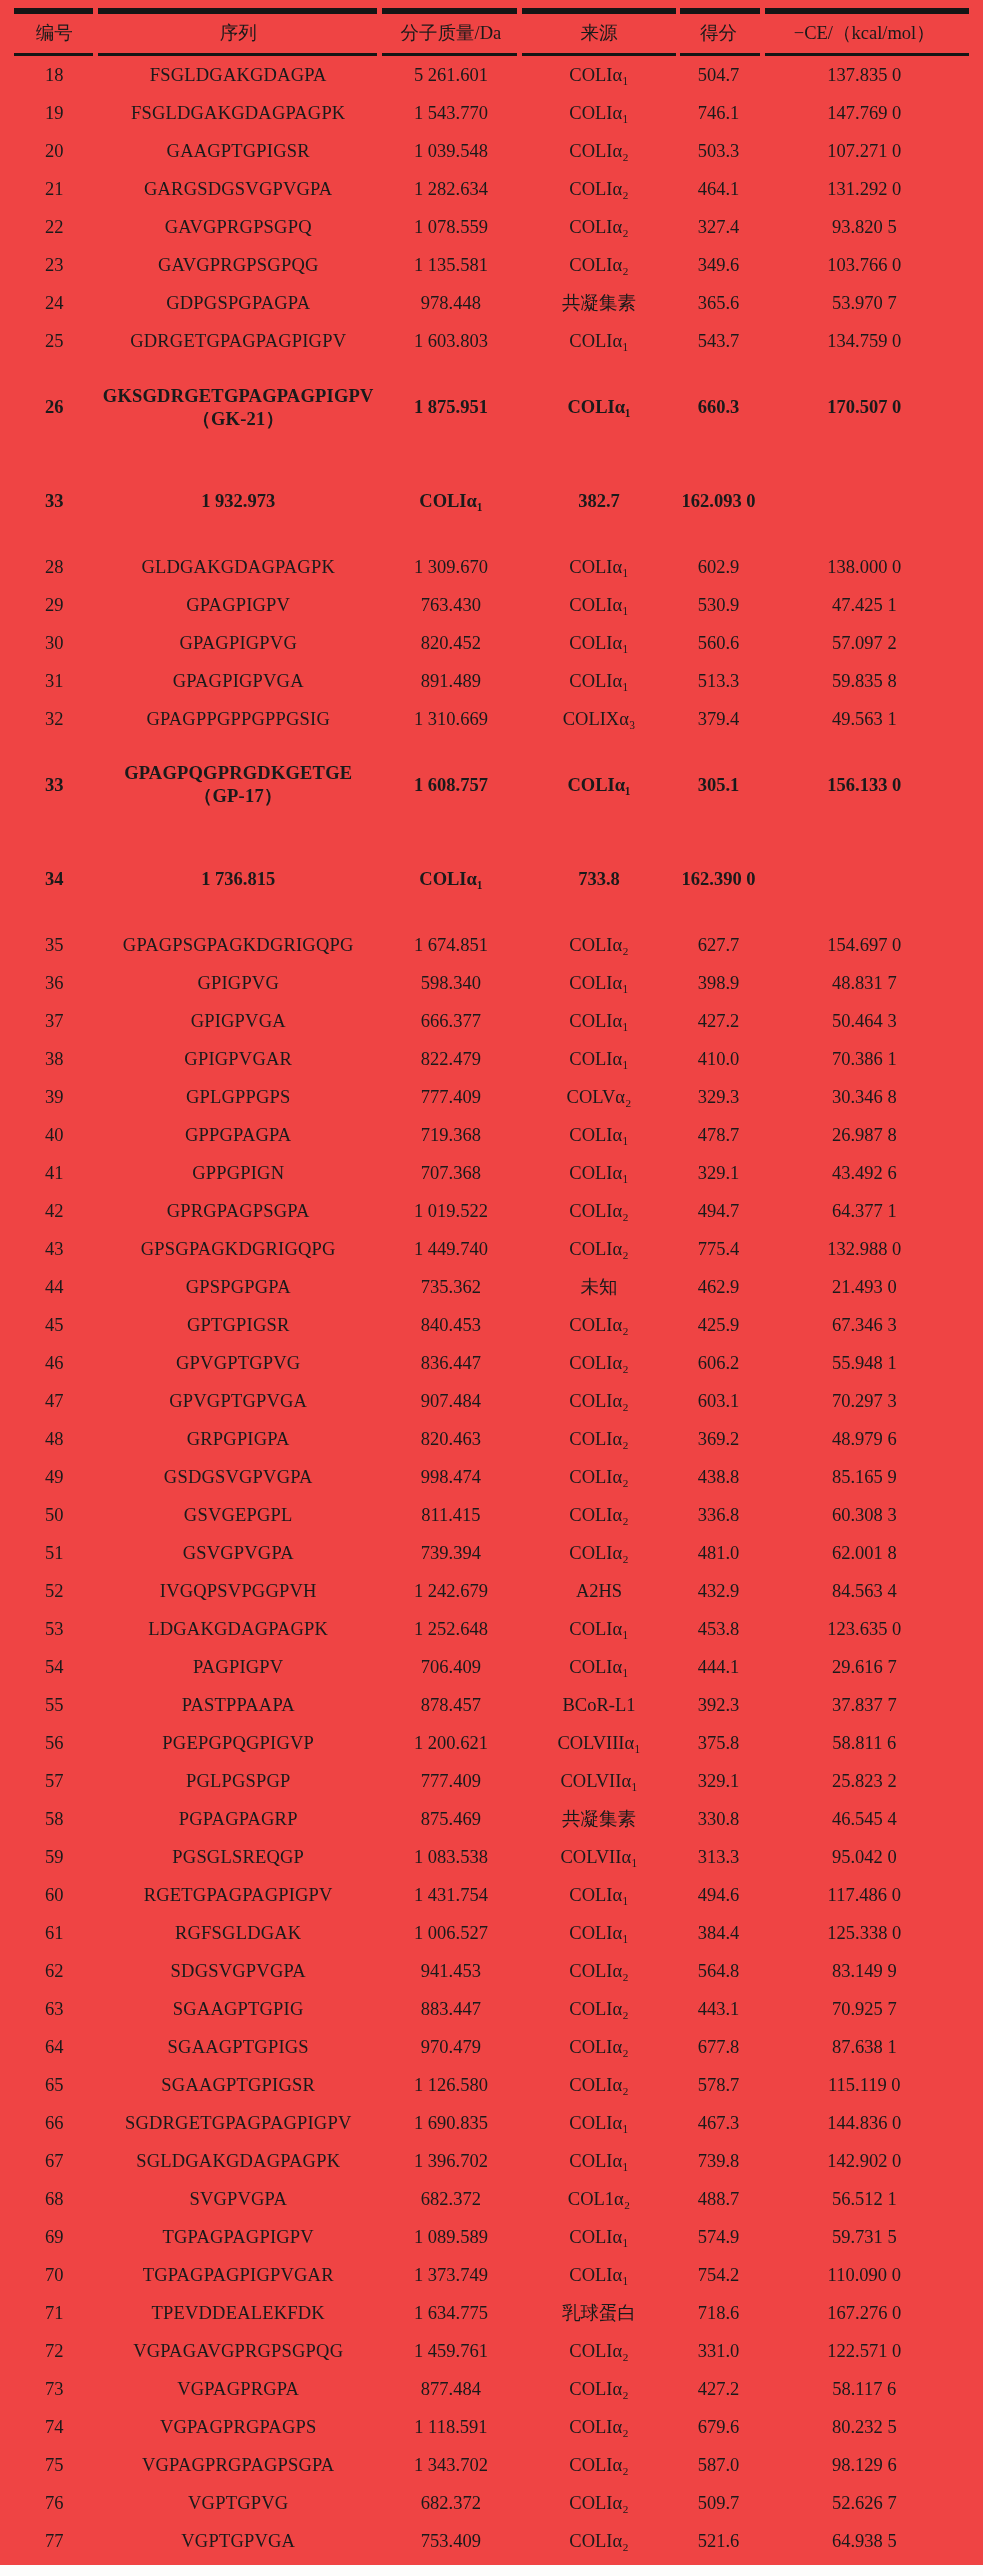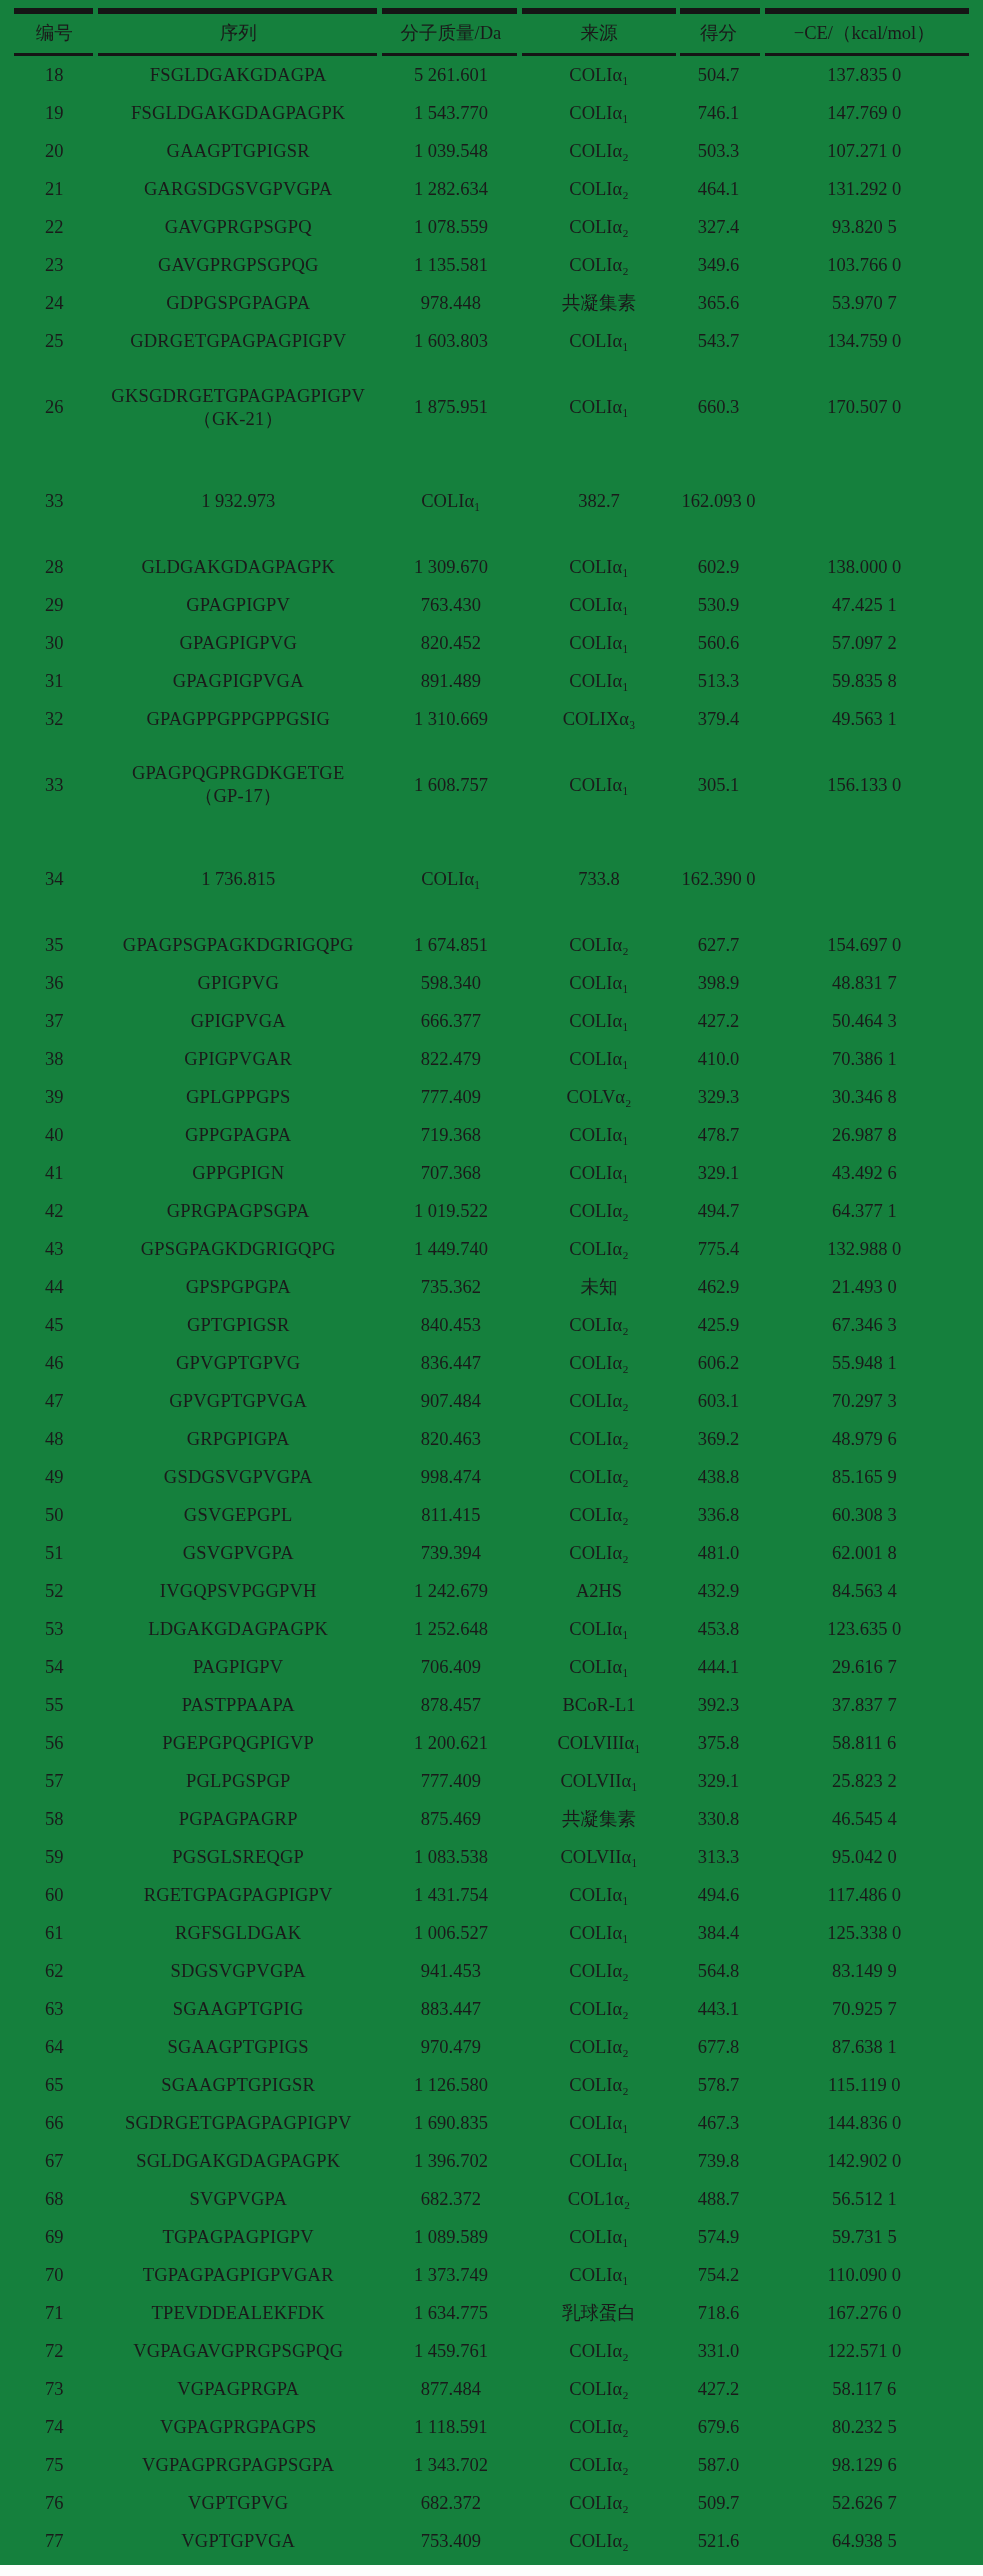--- a/index.html
+++ b/index.html
@@ -9,21 +9,21 @@
   }
   body {
     width: 983px;
     font-family: "Liberation Serif", "DejaVu Serif", serif;
     color: #1a1a1a;
   }
   .table-wrap {
     width: 983px;
     box-sizing: border-box;
     padding: 7.8px 13.6px 5.8px 13.6px;
-    background: #15803d;
+    background: #ef4444;
   }
   
   .rule {
     display: grid;
     grid-template-columns: 8.5fr 30fr 14.5fr 16.5fr 8.5fr 22fr;
     column-gap: 4.9px;
   }
   .rule span { background: #151515; display: block; }
   .rule-top span    { height: 5.8px; }
   .rule-mid span    { height: 3.9px; }
@@ -41,21 +41,21 @@
   .cell {
     text-align: center;
     font-size: 18.5px;
     line-height: 1.3;
     padding: 1px 1.9px;
     box-sizing: border-box;
     overflow: hidden;
     white-space: nowrap;
   }
   .body-row { min-height: 38px; }
-  .body-row.tall { min-height: 86px; padding: 3.9px 0; }
+  .body-row.tall { min-height: 86px; padding: 3.9px 0; font-weight: bold; }
   .seq-cell { letter-spacing: 0.2px; }
   .seq-label { display: block; line-height: 1.25; }
   .seq-label:empty { display: none; }
 </style>
 </head>
 <body>
 
 <div class="table-wrap">
 
   <div class="rule rule-top">

